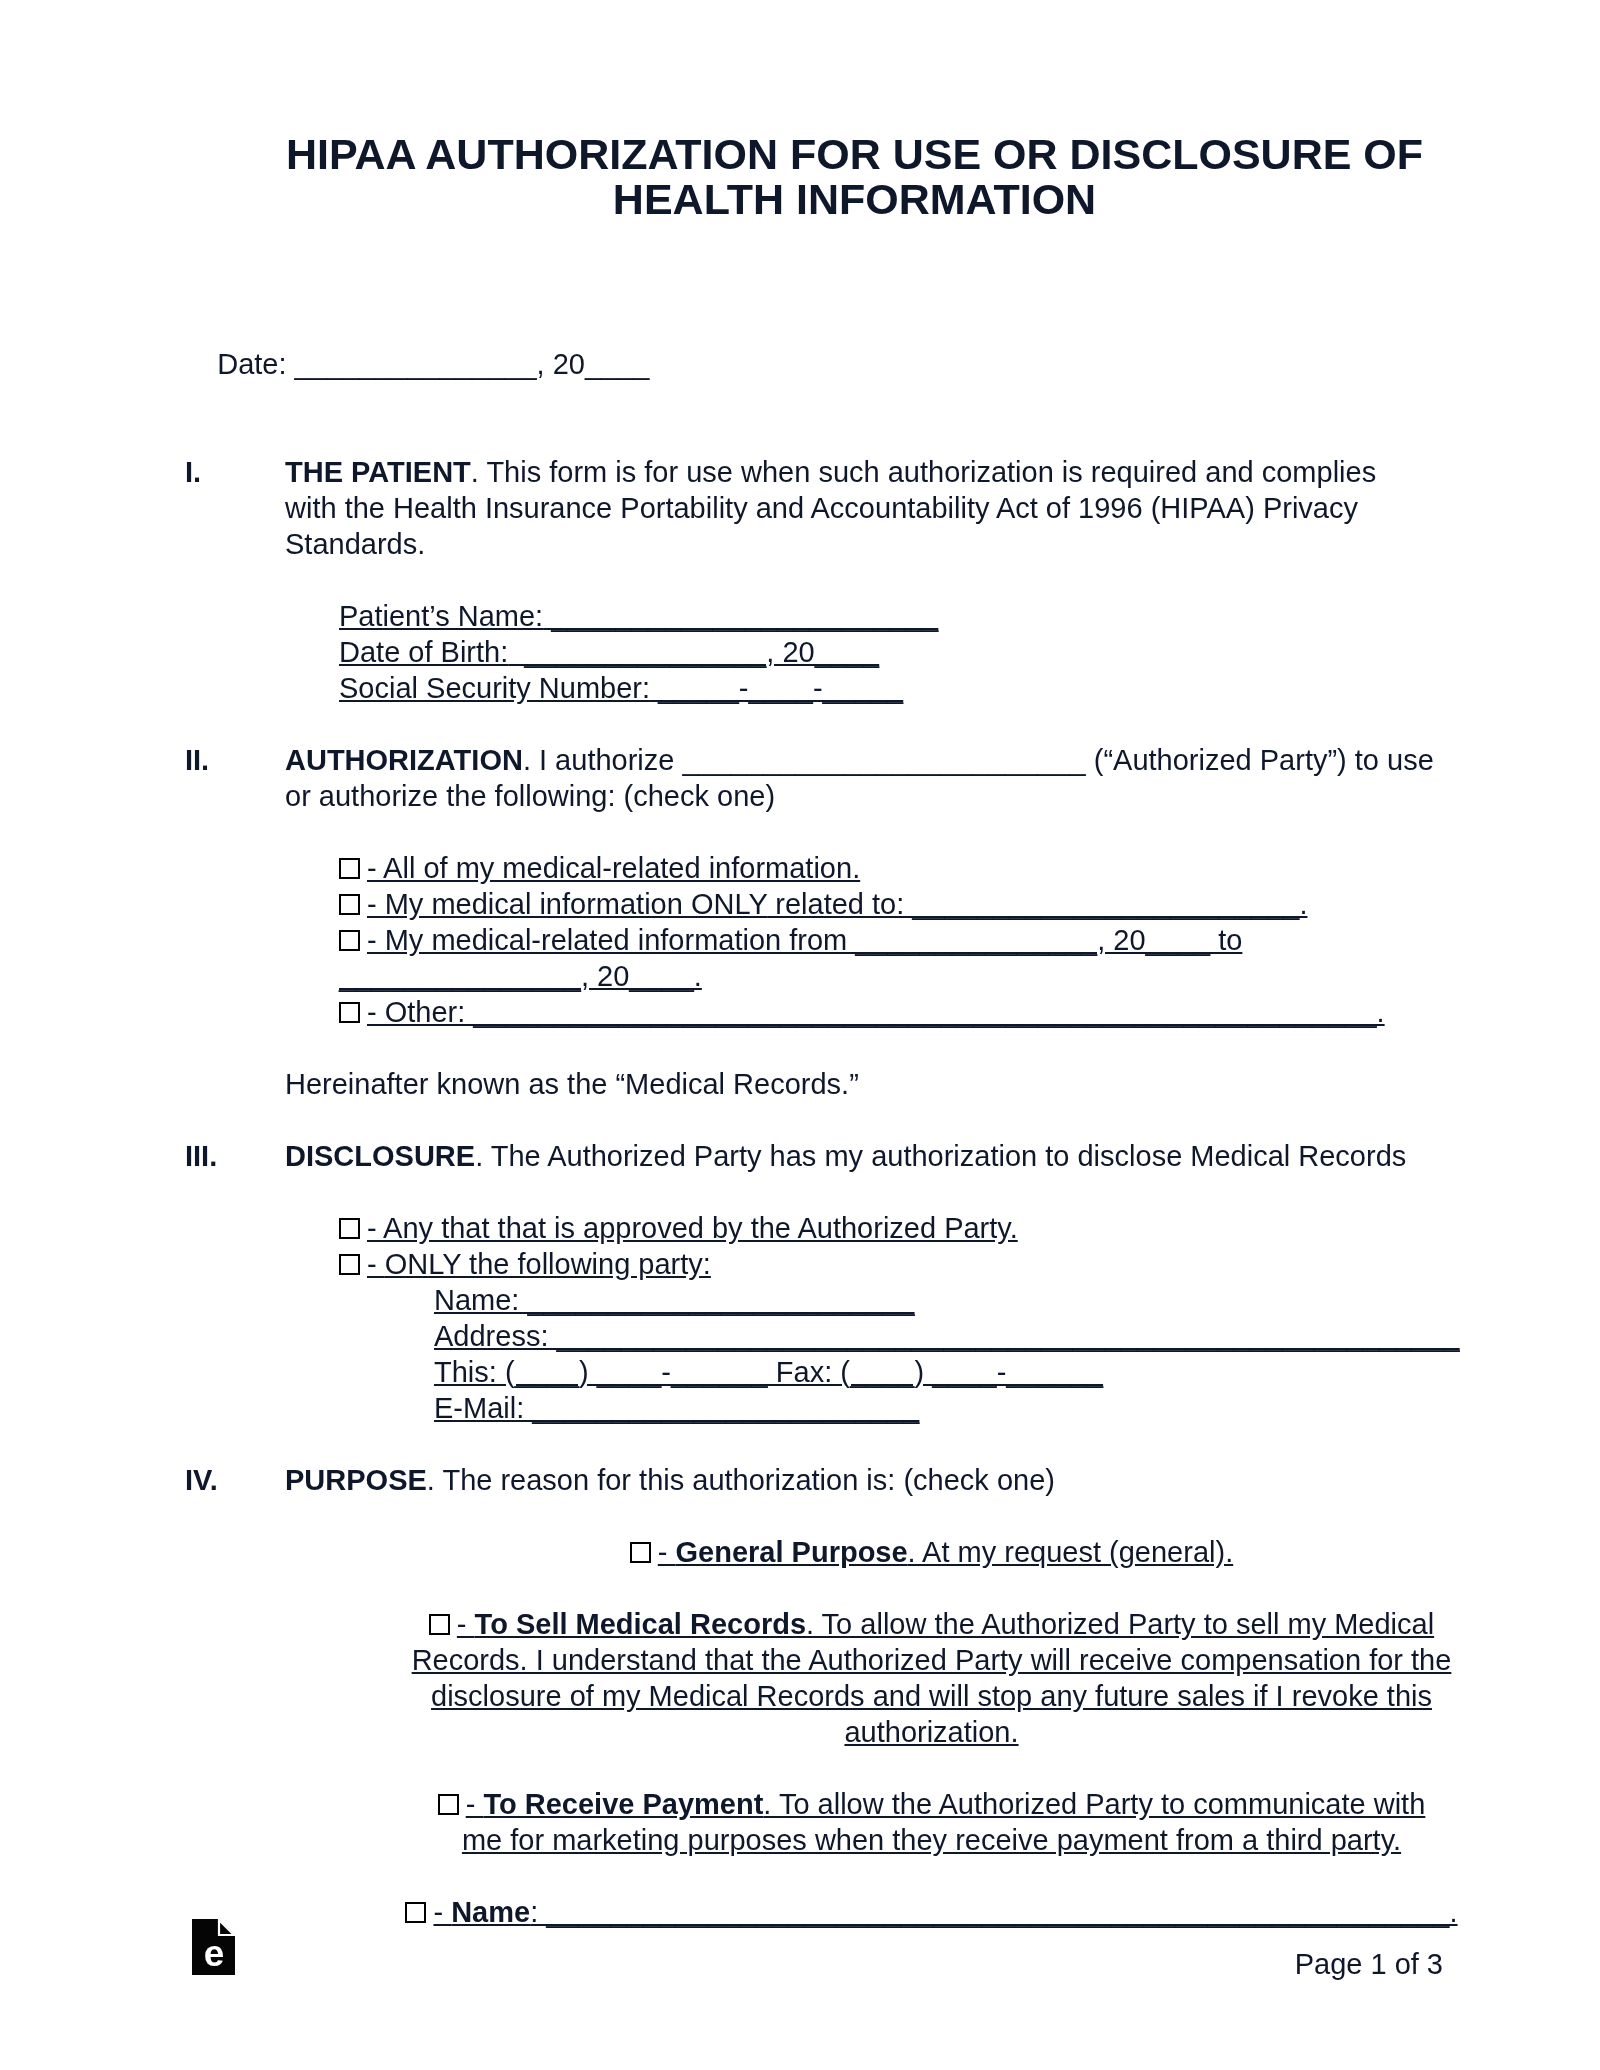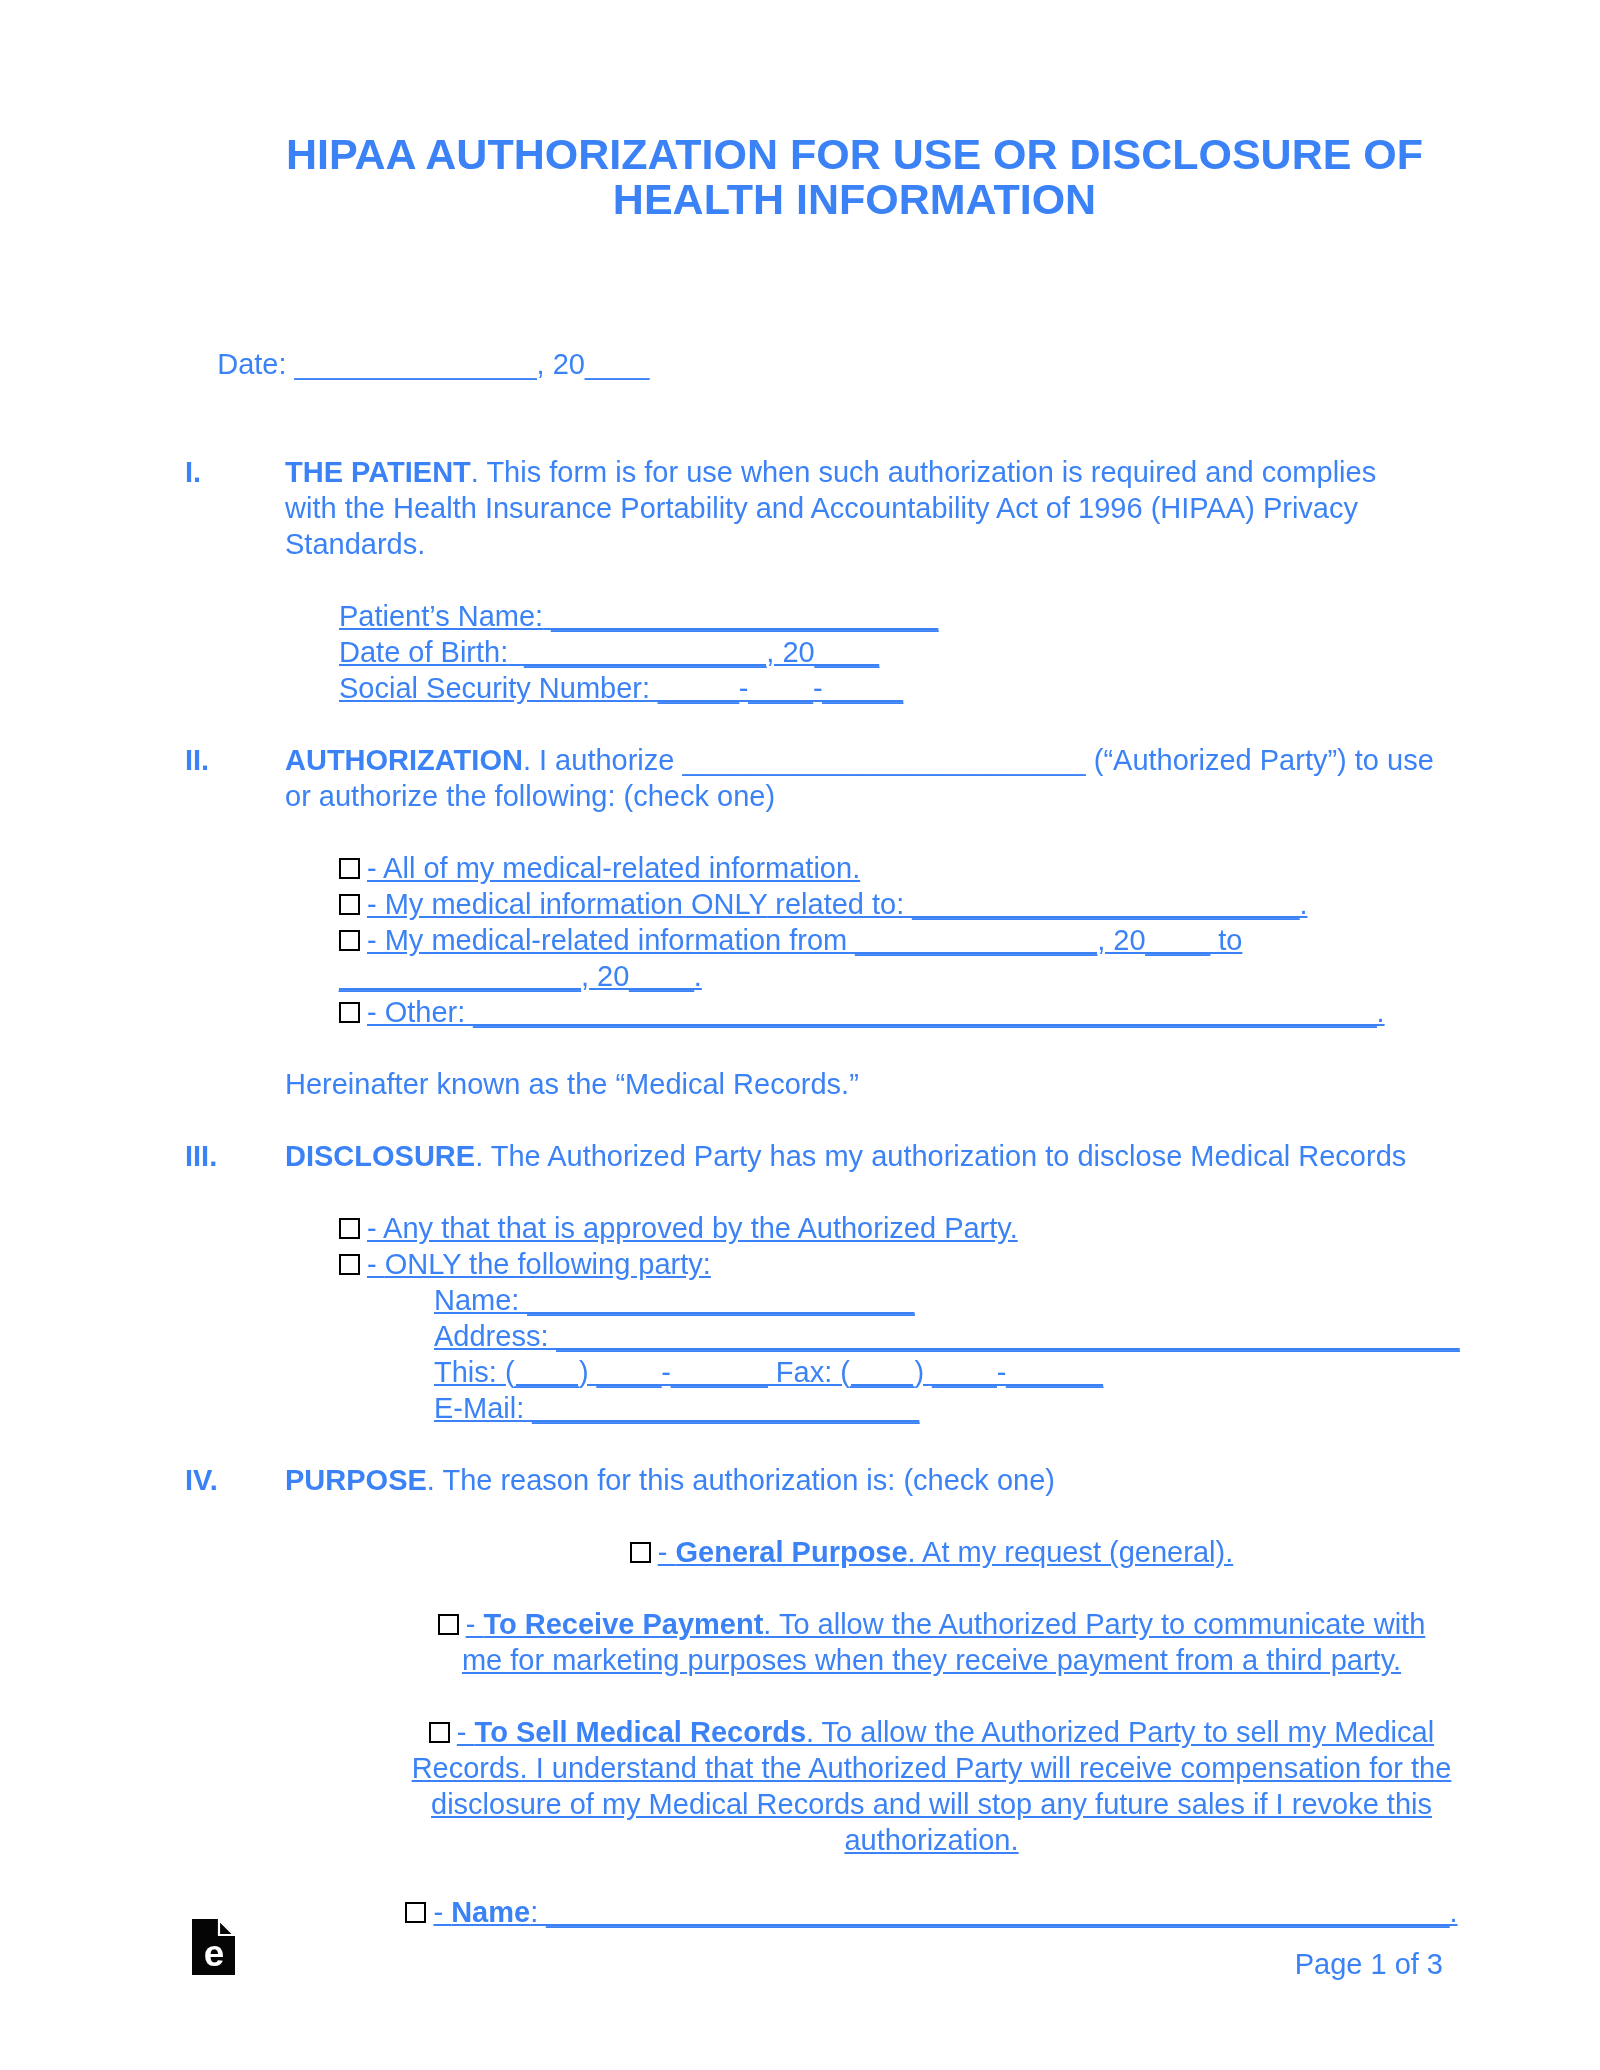--- a/index.html
+++ b/index.html
@@ -1,18 +1,18 @@
 <!DOCTYPE html>
 <html><head>
 <meta charset="utf-8">
 <style>
   html,body{margin:0;padding:0;background:#ffffff;}
   .page{
     position:relative;width:1600px;height:2070px;box-sizing:border-box;
-    background:#ffffff;color:#3b82f6;
+    background:#ffffff;color:#0f172a;
     font-family:"Liberation Sans","DejaVu Sans",sans-serif;
     font-size:29px;line-height:36px;
     padding:132px 76px 0 185px;
   }
   .doc-title{font-weight:bold;font-size:43px;line-height:45px;text-align:center;margin:0 0 88px 0;}
   .line{white-space:pre-wrap;}
   .line span,.line b{white-space:pre-wrap;}
   .block{margin-bottom:36px;}
   .section{position:relative;margin-bottom:36px;}
   .numeral{position:absolute;left:0;top:0;font-weight:bold;}
@@ -98,28 +98,28 @@
   <div class="section">
     <span class="numeral">IV.</span>
     <div class="sec-body">
       <div class="line"><b>PURPOSE</b><span>. The reason for this authorization is: (check one)</span></div>
 
       <div class="indent1 mt items-spaced">
         <div class="item-group">
           <div class="line"><span class="cb"></span><span>- </span><b>General Purpose</b><span>. At my request (general).</span></div>
         </div>
         <div class="item-group">
-          <div class="line"><span class="cb"></span><span>- </span><b>To Receive Payment</b><span>. To allow the Authorized Party to communicate with</span></div>
-          <div class="line"><span>me for marketing purposes when they receive payment from a third party.</span></div>
-        </div>
-        <div class="item-group">
           <div class="line"><span class="cb"></span><span>- </span><b>To Sell Medical Records</b><span>. To allow the Authorized Party to sell my Medical</span></div>
           <div class="line"><span>Records. I understand that the Authorized Party will receive compensation for the</span></div>
           <div class="line"><span>disclosure of my Medical Records and will stop any future sales if I revoke this</span></div>
           <div class="line"><span>authorization.</span></div>
+        </div>
+        <div class="item-group">
+          <div class="line"><span class="cb"></span><span>- </span><b>To Receive Payment</b><span>. To allow the Authorized Party to communicate with</span></div>
+          <div class="line"><span>me for marketing purposes when they receive payment from a third party.</span></div>
         </div>
         <div class="item-group">
           <div class="line"><span class="cb"></span><span>- </span><b>Name</b><span>: ________________________________________________________.</span></div>
         </div>
       </div>
     </div>
   </div>
 
   <svg class="footer-logo" viewBox="0 0 43 56" xmlns="http://www.w3.org/2000/svg">
     <path d="M0 0 H27 L43 16 V56 H0 Z" fill="#050505"></path>

